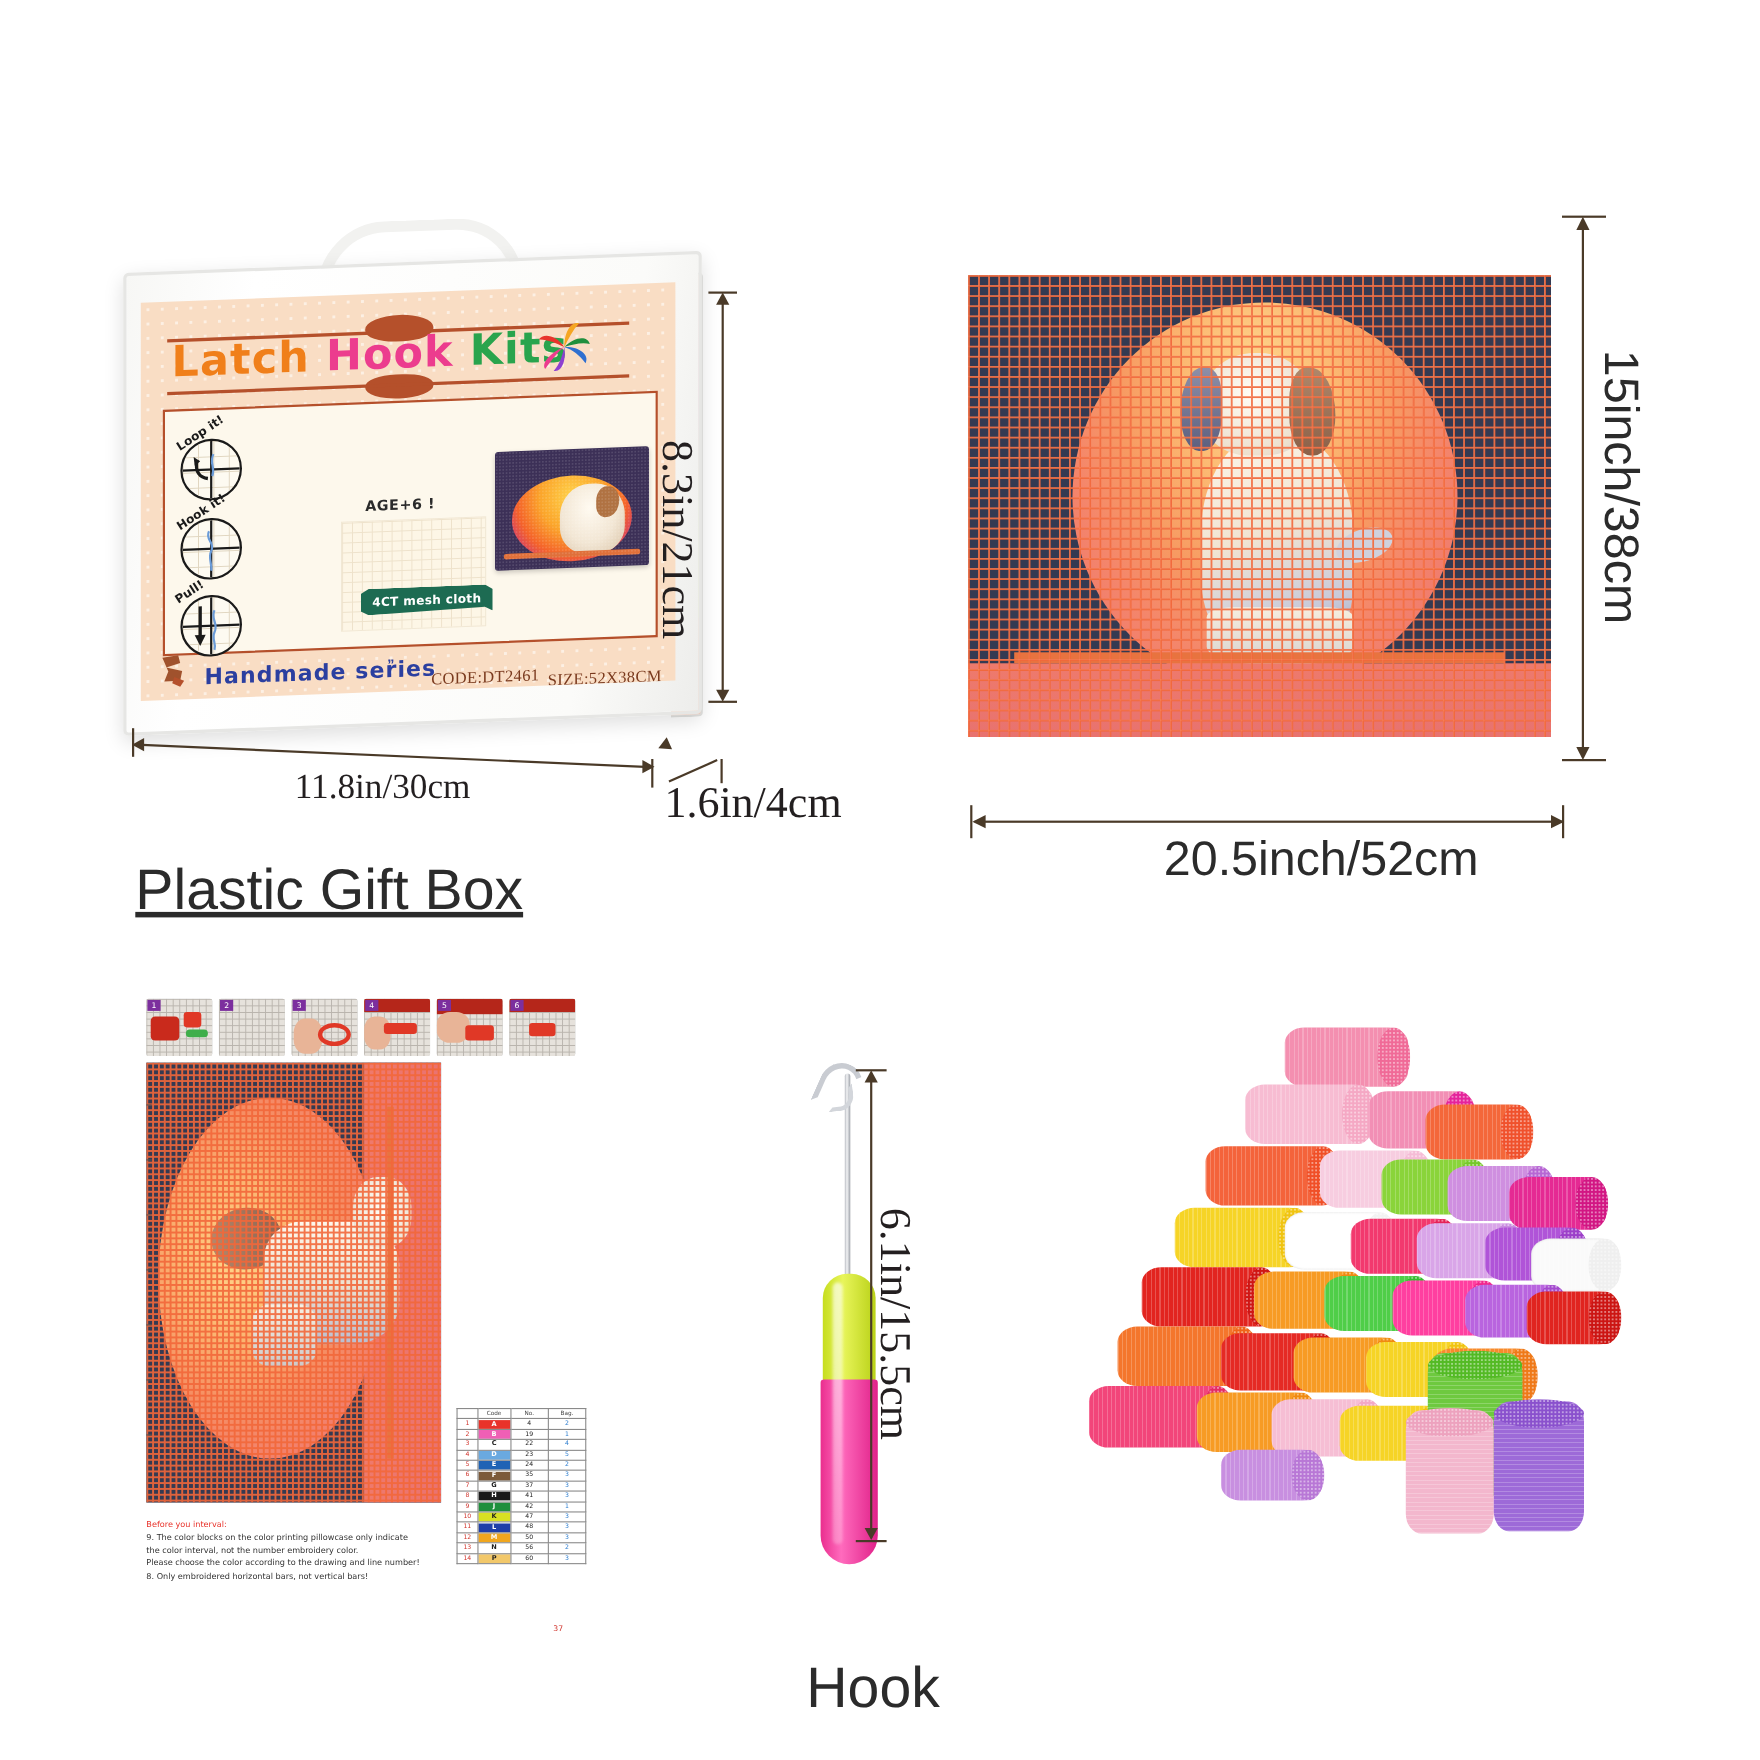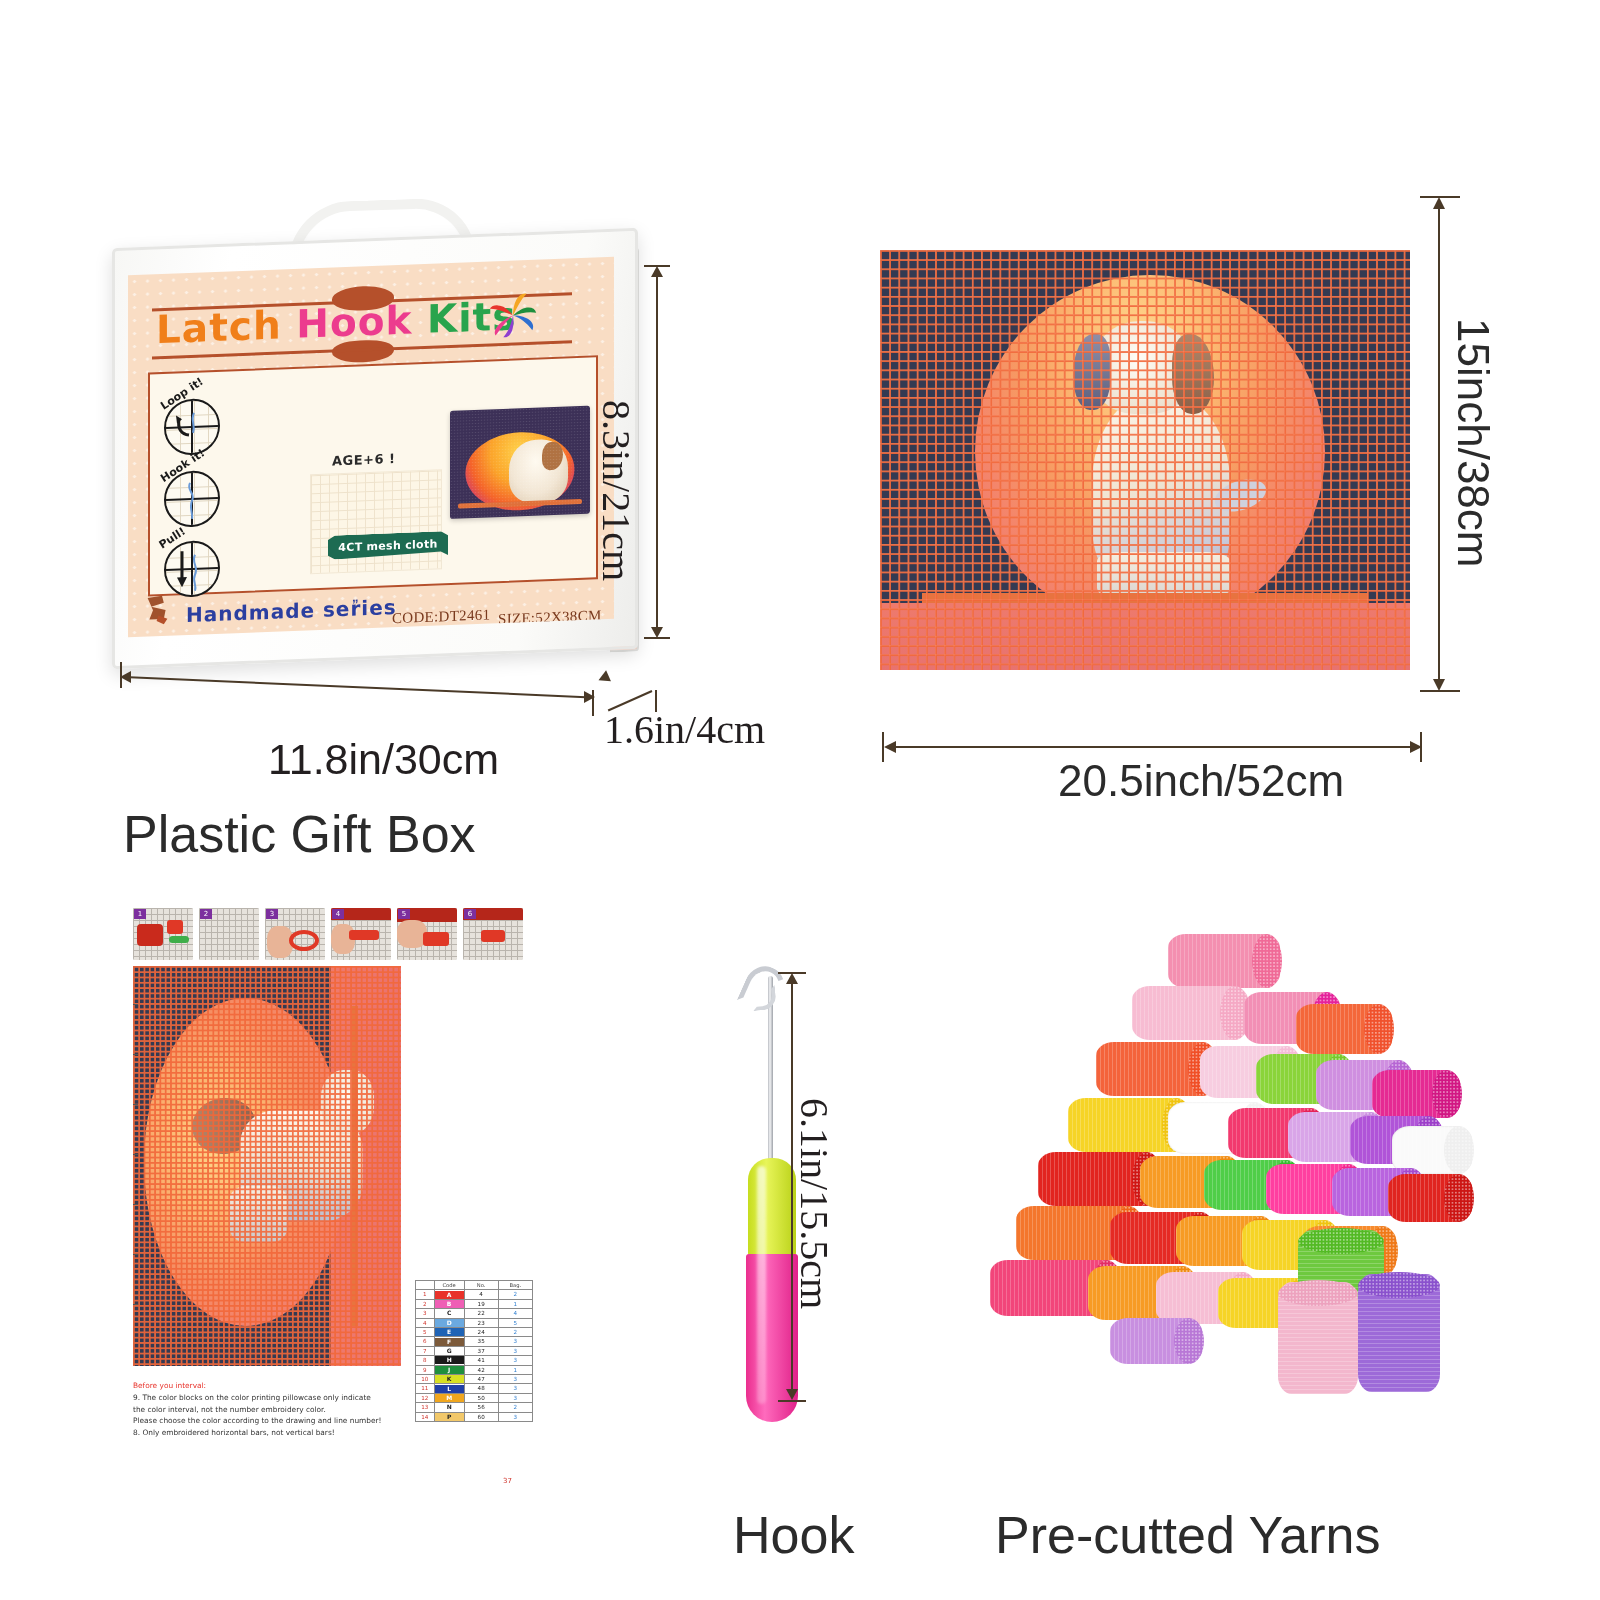--- a/index.html
+++ b/index.html
@@ -20,21 +20,21 @@
     font-size:86px;font-weight:bold;color:#231f20;
     letter-spacing:-1px;
   }
 
   
   .caption{
     position:absolute;
     font-size:52px;color:#2b2b2b;font-weight:400;
     white-space:nowrap;
   }
-  #cap-box{left:123px;top:804px;}
+  #cap-box{left:123px;top:779px;text-decoration:underline;}
   #cap-instr{left:120px;top:1505px;}
   #cap-hook{left:733px;top:1505px;}
   #cap-yarn{left:995px;top:1505px;}
 
   
   .dimlabel{position:absolute;white-space:nowrap;color:#231f20;}
   .dimline{position:absolute;background:#4a3a28;}
   .dimtick{position:absolute;background:#4a3a28;}
   .arrowhead{position:absolute;width:0;height:0;}
 
@@ -445,21 +445,21 @@
     <div class="dimlabel" style="left:640px;top:400px;font-size:40px;font-family:'Liberation Serif',serif;
          transform:rotate(90deg);transform-origin:left top;">8.3in/21cm</div>
   </div>
 
   <div>
     <div class="dimtick" style="left:120px;top:662px;width:2px;height:26px;"></div>
     <div class="dimtick" style="left:592px;top:690px;width:2px;height:26px;"></div>
     <div class="dimline" style="left:124px;top:676px;width:468px;height:2px;transform:rotate(2.5deg);transform-origin:left center;"></div>
     <div class="arrowhead" style="left:120px;top:671px;border-top:6px solid transparent;border-bottom:6px solid transparent;border-right:11px solid #4a3a28;"></div>
     <div class="arrowhead" style="left:584px;top:691px;border-top:6px solid transparent;border-bottom:6px solid transparent;border-left:11px solid #4a3a28;"></div>
-    <div class="dimlabel" style="left:268px;top:735px;font-size:43px;font-family:Liberation Sans, sans-serif;">11.8in/30cm</div>
+    <div class="dimlabel" style="left:268px;top:696px;font-size:32px;font-family:Liberation Serif, serif;">11.8in/30cm</div>
   </div>
 
   <div>
     <div class="dimtick" style="left:655px;top:690px;width:2px;height:22px;"></div>
     <div class="dimline" style="left:604px;top:690px;width:48px;height:2px;transform:rotate(-24deg);transform-origin:right center;"></div>
     <div class="arrowhead" style="left:598px;top:672px;border-top:6px solid transparent;border-bottom:6px solid transparent;border-right:11px solid #4a3a28;transform:rotate(-24deg);"></div>
     <div class="dimlabel" style="left:604px;top:706px;font-size:40px;font-family:'Liberation Serif',serif;">1.6in/4cm</div>
   </div>
 
   <div class="caption" id="cap-box">Plastic Gift Box</div>
@@ -863,15 +863,14 @@
     <div class="yarn v" style="left:318px;top:352px;width:80px;height:112px;background:#f3b7cd;">
         <div class="rib"></div>
         <div class="cap" style="background-color:#eda2be;"></div>
       </div>
     <div class="yarn v" style="left:398px;top:344px;width:82px;height:118px;background:#9d6ad8;">
         <div class="rib"></div>
         <div class="cap" style="background-color:#8a51cd;"></div>
       </div>
   </div>
 
-  <div class="caption" id="cap-yarn">Pre-cutted Yarns</div>
 
 </div>
 
 </body></html>

